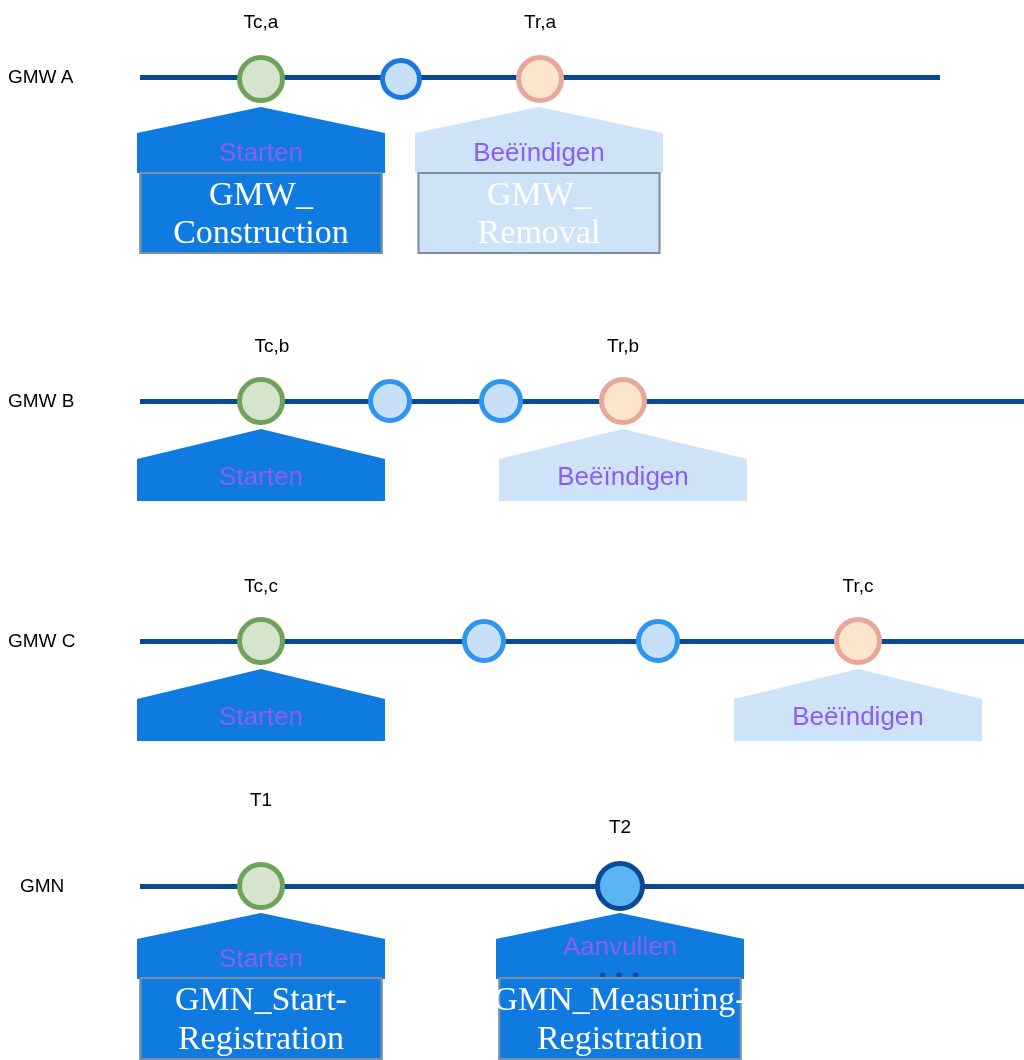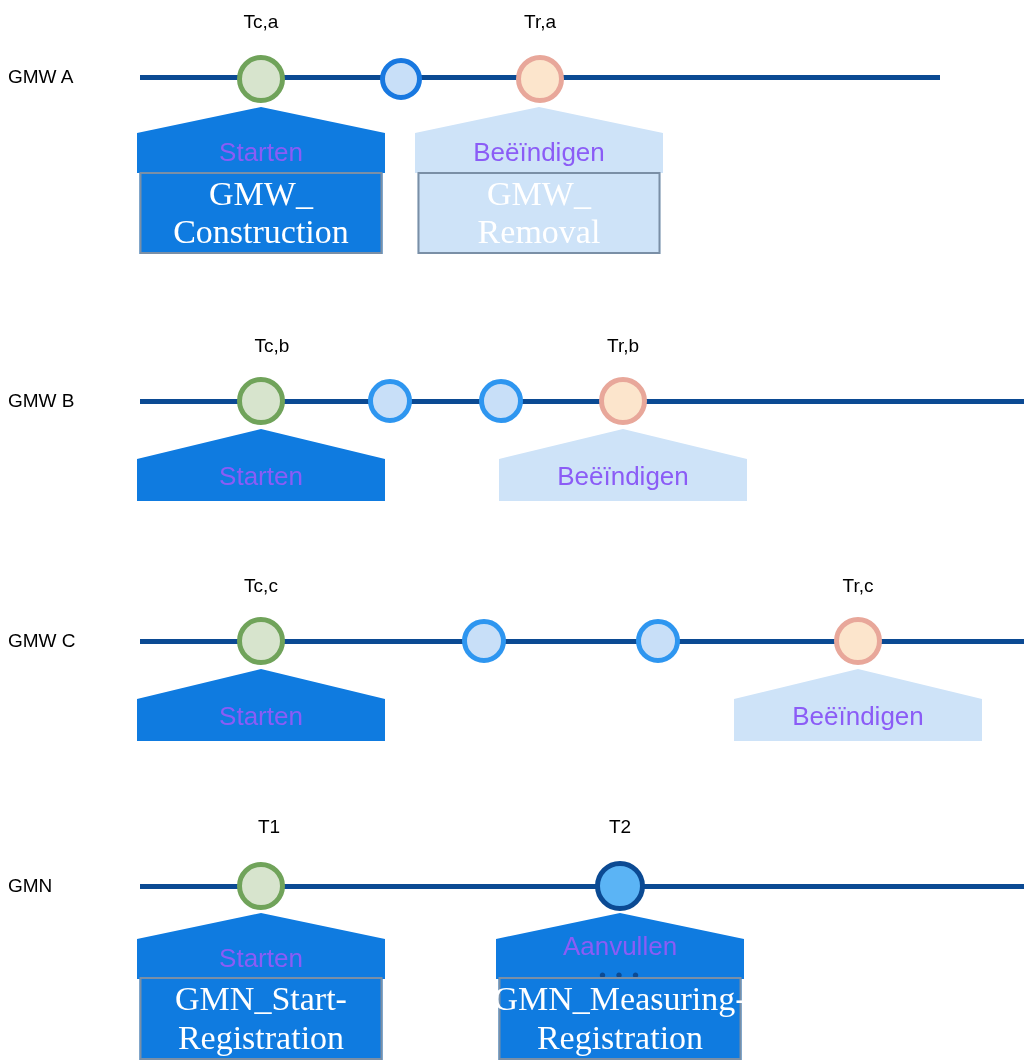--- a/index.html
+++ b/index.html
@@ -156,21 +156,21 @@
         <polygon points="124,0 248,30 248,72 0,72 0,30" fill="#CEE3F8"></polygon>
       </svg>
       <div class="pennant-text" style="top: 34px;">Beëïndigen</div>
     </div>
     <div class="node" style="left: 261px; top: 641px; width: 48px; height: 48px; background: rgb(215, 228, 205); border: 5px solid rgb(112, 163, 90);"></div>
     <div class="node" style="left: 484px; top: 641px; width: 44px; height: 44px; background: rgb(200, 223, 248); border: 5px solid rgb(46, 150, 240);"></div>
     <div class="node" style="left: 658px; top: 641px; width: 44px; height: 44px; background: rgb(200, 223, 248); border: 5px solid rgb(46, 150, 240);"></div>
     <div class="node" style="left: 858px; top: 641px; width: 48px; height: 48px; background: rgb(252, 229, 204); border: 5px solid rgb(232, 167, 154);"></div>
     <div class="tick-label" style="left: 261px; top: 576px;">Tc,c</div>
     <div class="tick-label" style="left: 858px; top: 576px;">Tr,c</div>
-    <div class="row-label" style="left: 8px; top: 876px;">GMN</div>
+    <div class="row-label" style="left: 20px; top: 876px;">GMN</div>
     <div class="timeline" style="left: 140px; width: 884px; top: 884px; background: rgb(11, 74, 147);"></div>
     <div class="pennant" style="left: 261px; top: 913px; width: 248px; height: 66px;">
       <svg width="248" height="66" viewBox="0 0 248 66">
         <polygon points="124,0 248,26 248,66 0,66 0,26" fill="#0F7BE0"></polygon>
       </svg>
       <div class="pennant-text" style="top: 32px;">Starten</div>
     </div>
     <div class="pennant" style="left: 620px; top: 913px; width: 248px; height: 66px;">
       <svg width="248" height="66" viewBox="0 0 248 66">
         <polygon points="124,0 248,26 248,66 0,66 0,26" fill="#0F7BE0"></polygon>
@@ -185,15 +185,15 @@
       </div>
     </div>
     <div class="info-box" style="left: 620px; top: 977px; width: 243px; height: 83px; background: rgb(15, 123, 224); border: 2px solid rgb(122, 143, 166); color: rgb(255, 255, 255);">
       <div>
         <div>GMN_Measuring-</div>
         <div>Registration</div>
       </div>
     </div>
     <div class="node" style="left: 261px; top: 886px; width: 48px; height: 48px; background: rgb(215, 228, 205); border: 5px solid rgb(112, 163, 90);"></div>
     <div class="node" style="left: 620px; top: 886px; width: 50px; height: 50px; background: rgb(91, 180, 245); border: 5px solid rgb(11, 74, 147);"></div>
-    <div class="tick-label" style="left: 261px; top: 817px; margin-left: 8px;">T1</div>
+    <div class="tick-label" style="left: 261px; top: 790px;">T1</div>
     <div class="tick-label" style="left: 620px; top: 817px;">T2</div>
   </div>
 
 </body></html>

